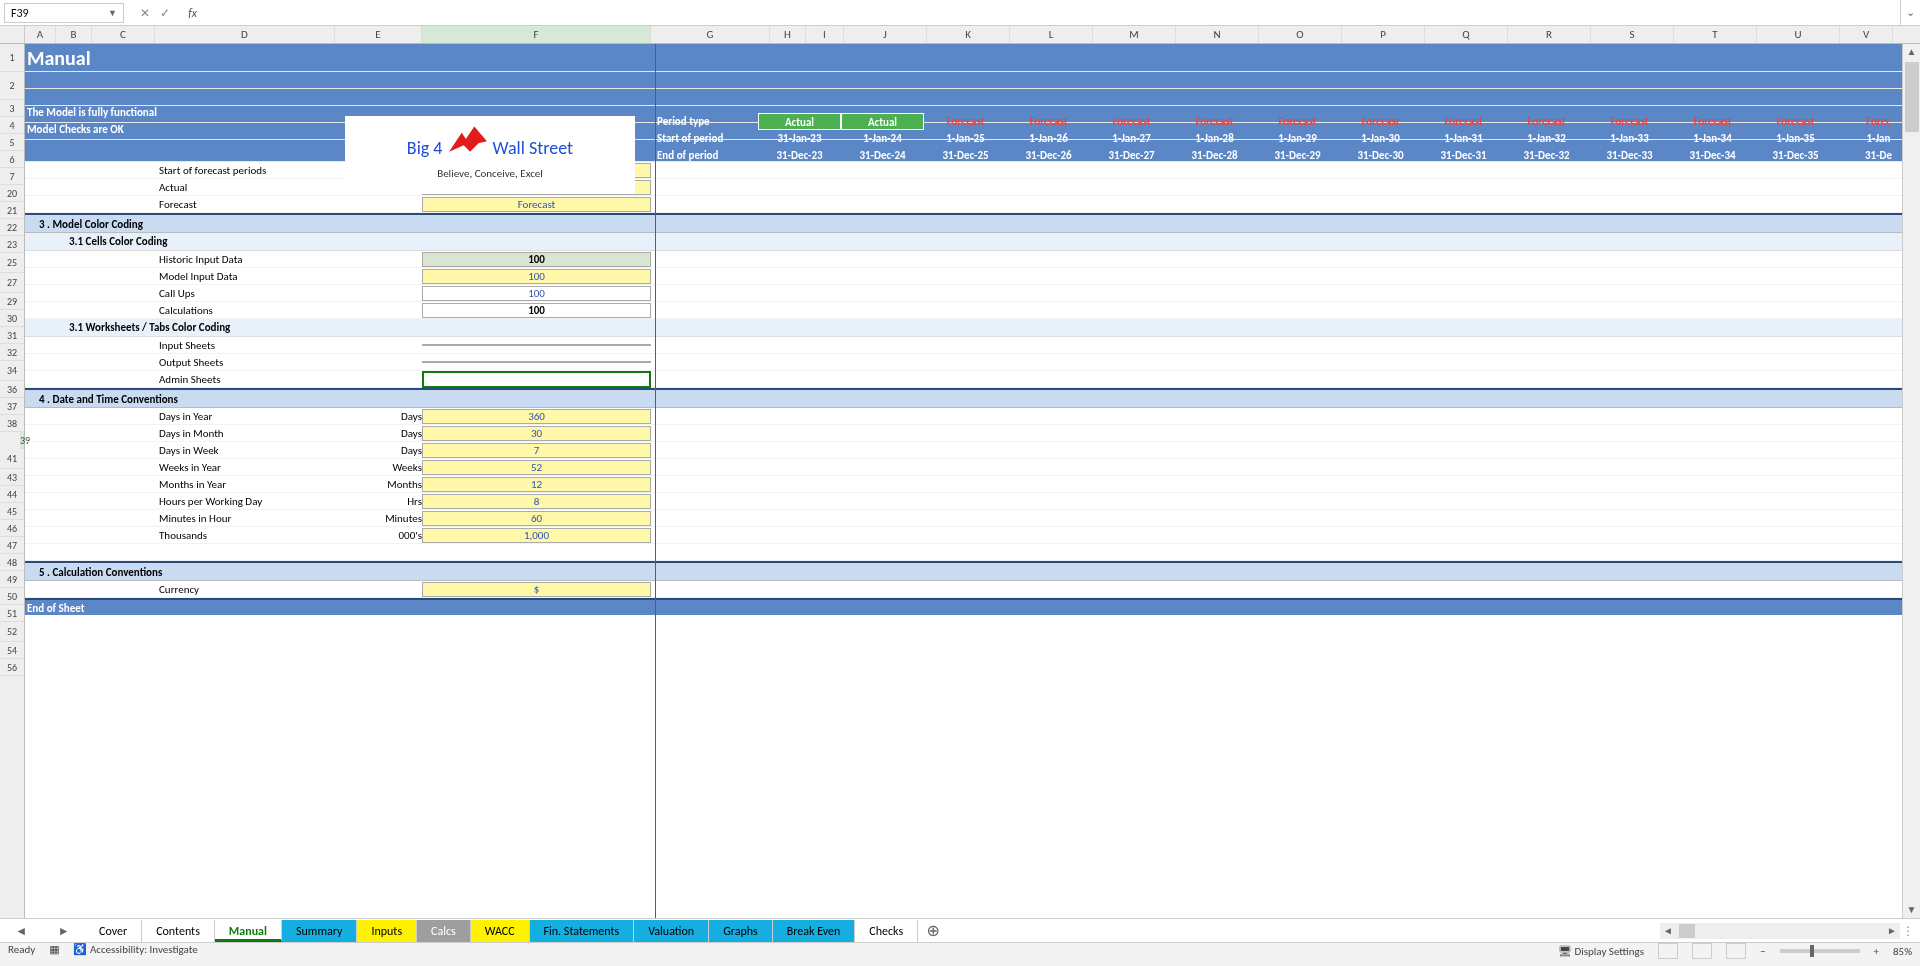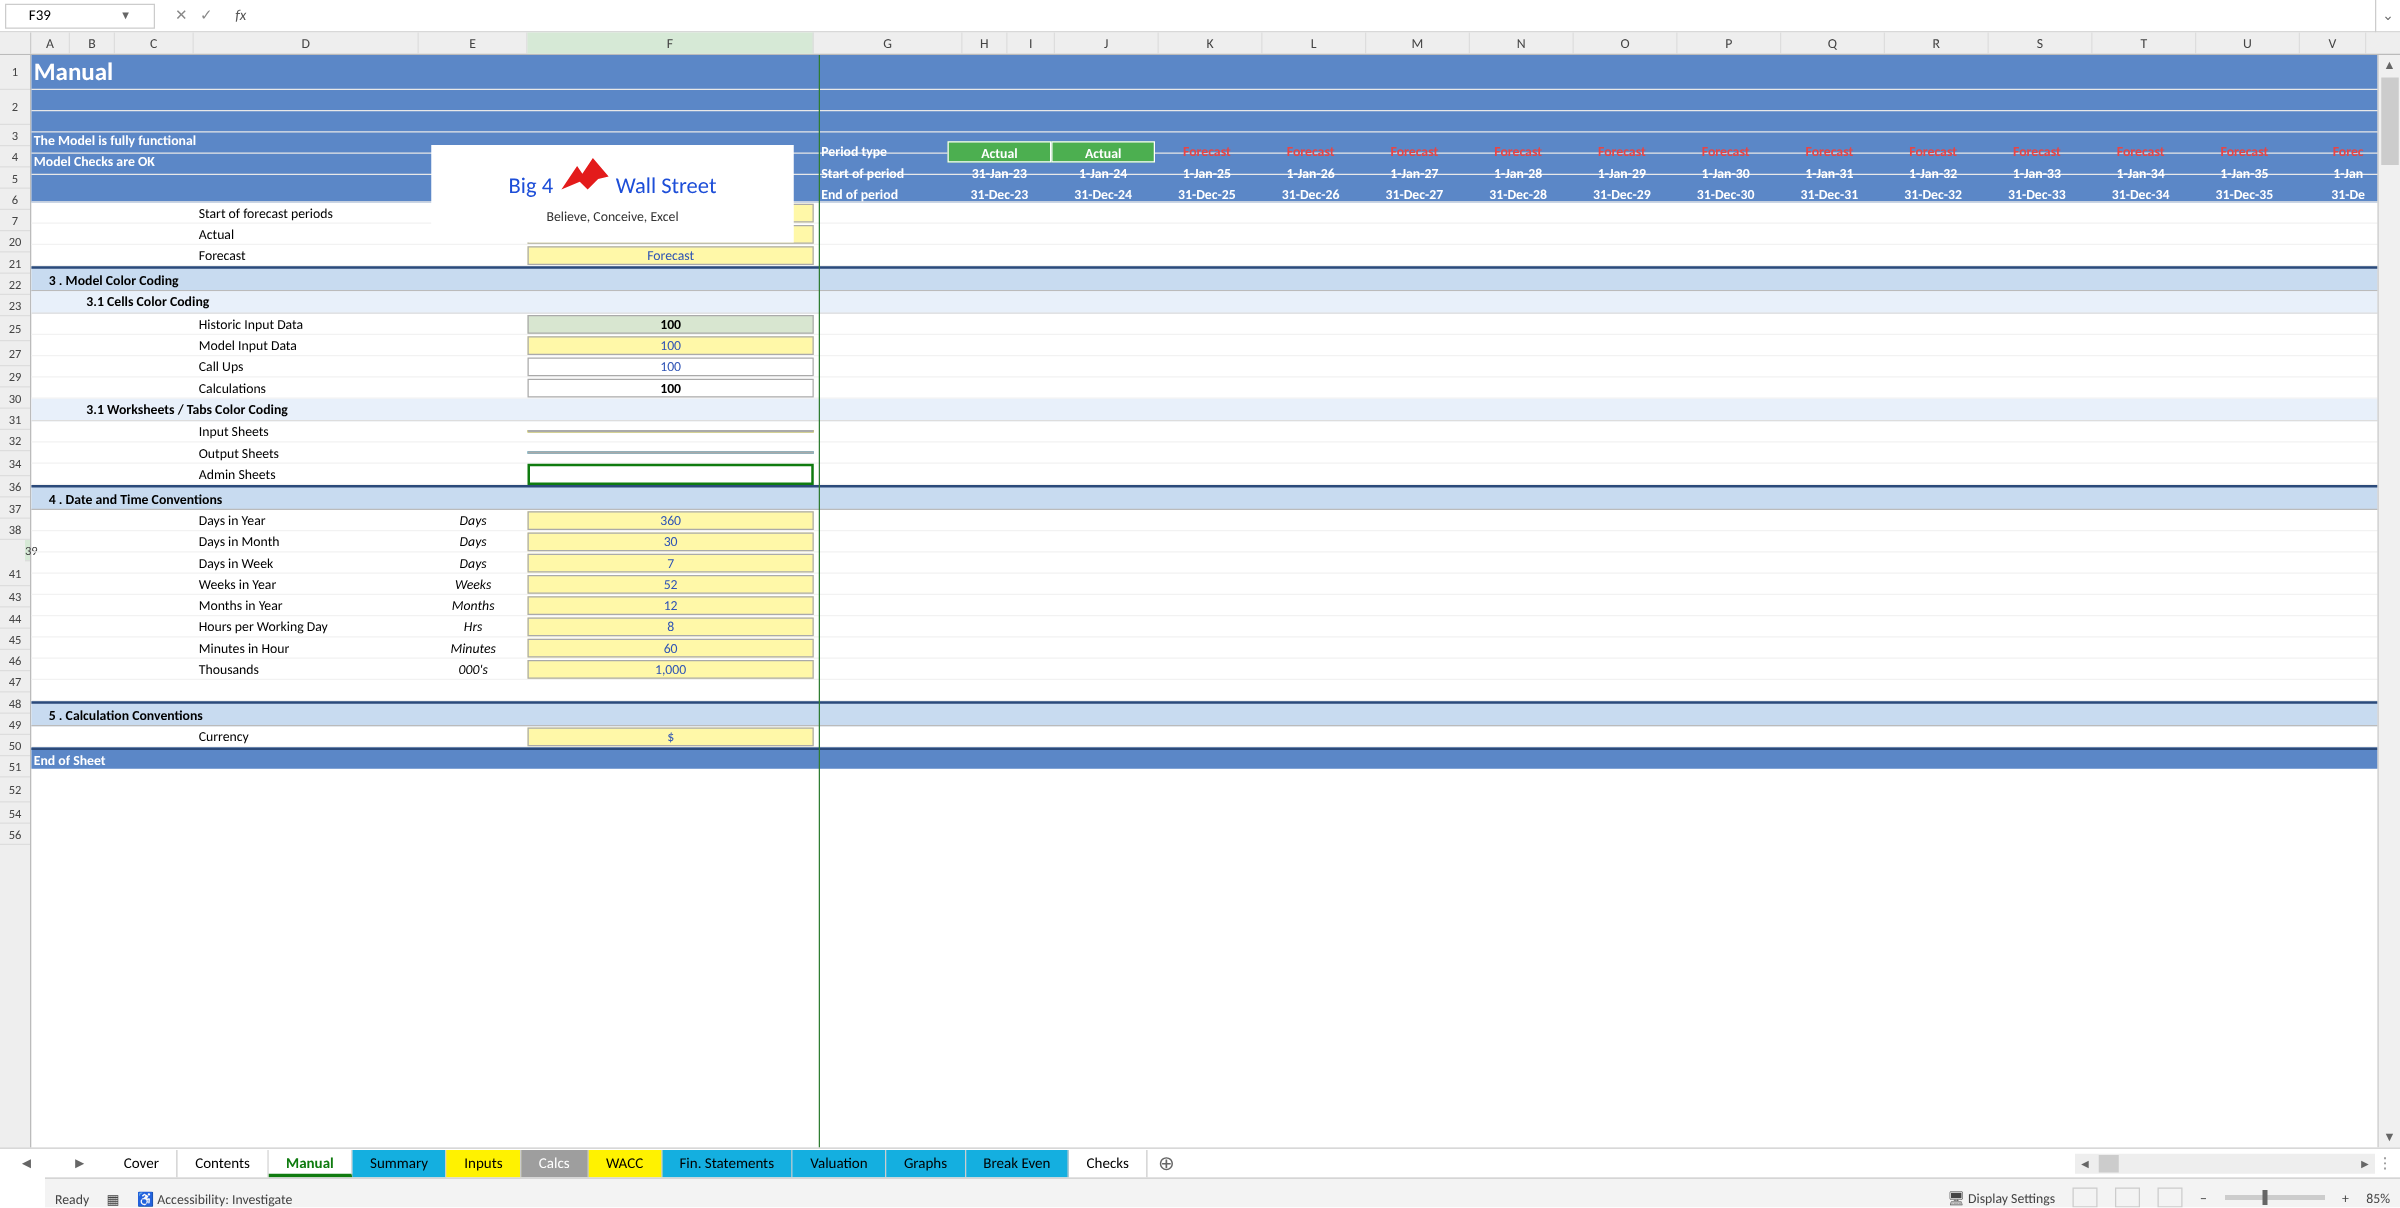--- a/index.html
+++ b/index.html
@@ -1,20 +1,20 @@
 <!DOCTYPE html>
 <html><head>
 <meta charset="utf-8">
 <style>
 * { margin: 0; padding: 0; box-sizing: border-box; }
 body { font-family: Calibri, Arial, sans-serif; font-size: 11px; background: #fff; overflow: hidden; width: 1920px; height: 966px; position: relative; }
 
 
 .namebar { display: flex; align-items: center; border-bottom: 1px solid #ccc; height: 26px; background: #fff; }
-.namebox { width: 120px; border: 1px solid #ccc; margin: 2px 4px; padding: 2px 18px; height: 20px; display: flex; align-items: center; justify-content: space-between; font-size: 12px; }
+.namebox { width: 120px; border: 1px solid #ccc; margin: 2px 4px; padding: 2px 6px; height: 20px; display: flex; align-items: center; justify-content: space-between; font-size: 12px; }
 .namebox .chev { font-size: 9px; color: #666; }
 .fxicons { display: flex; gap: 10px; padding: 0 12px; color: #888; font-size: 12px; }
 .fxicons span { }
 .fxlabel { font-style: italic; font-size: 12px; color: #555; padding: 0 6px; }
 .fxinput { flex: 1; border: none; height: 20px; font-size: 12px; padding: 0 6px; background: #fff; }
 .fxexpand { width: 20px; text-align: center; color: #666; border-left: 1px solid #ccc; height: 26px; display: flex; align-items: center; justify-content: center; }
 
 
 .gridwrap { position: relative; }
 .colhdrs { display: flex; height: 18px; background: #eee; border-bottom: 1px solid #bbb; font-size: 11px; color: #333; }
@@ -51,21 +51,21 @@
 .prow { display: flex; height: 17px; line-height: 17px; }
 .pcell { width: 83px; text-align: center; font-weight: bold; }
 .pcell.actual { background: #4caf50; border: 1px solid #fff; }
 .pcell.fore { color: #e84545; }
 .labcol { width: 112px; font-weight: bold; color: #fff; text-align: left; padding-left: 2px; }
 
 
 .datarow { height: 17px; display: flex; align-items: center; border-bottom: 1px solid #f2f2f2; font-size: 11px; }
 .spA { width: 31px; } .spB { width: 36px; } .spC { width: 63px; }
 .labelD { width: 180px; padding-left: 4px; color: #000; }
-.unitE { width: 87px; font-style: italic; color: #000; text-align: center; padding-right: 0;}
+.unitE { width: 87px; color: #000; text-align: right; padding-right: 0;}
 .valF { width: 229px; text-align: center; border: 1px solid #aaa; font-size: 11px; }
 .valF.inputblue { background: #fff8a8; color: #2f54b5; }
 .valF.bold { font-weight: bold; }
 .valF.historic { background: #d8e6d0; color: #000; font-weight: bold; }
 .valF.yellow { background: #fff200; }
 .valF.grey { background: #9e9e9e; }
 .valF.cyan { background: #14afe0; }
 .valF.white { background: #fff; }
 .section { background: #c8dbf0; font-weight: bold; height: 20px; line-height: 20px; border-top: 2px solid #2b4a7a; border-bottom: 1px solid #bbb; padding-left: 14px; width: 100%; }
 .subsection { background: #e8f0fa; font-weight: bold; height: 18px; line-height: 18px; padding-left: 44px; width: 100%; border-bottom: 1px solid #ddd;}
@@ -80,21 +80,21 @@
 .tab.c-cyan { background: #14afe0; color: #000; }
 .tab.c-yellow { background: #fff200; color: #000; }
 .tab.c-grey { background: #9e9e9e; color: #fff; }
 .addtab { width: 30px; text-align: center; font-size: 16px; color: #666; }
 .hscroll { position: absolute; right: 20px; width: 240px; height: 16px; background: #eee; display: flex; align-items: center; }
 .hscroll .thumb { width: 16px; height: 14px; background: #ccc; margin-left: 3px; }
 .hscroll .arrow { width: 16px; text-align: center; color: #666; font-size: 10px;}
 .hscroll .track { flex: 1; }
 
 
-.statusbar { position: absolute; left: 0; right: 0; bottom: 0; height: 24px; background: #f3f3f3; border-top: 1px solid #ccc; display: flex; align-items: flex-end; font-size: 11px; padding: 0 8px; color: #444; justify-content: space-between; margin-left: 36px; }
+.statusbar { position: absolute; left: 0; right: 0; bottom: 0; height: 24px; background: #f3f3f3; border-top: 1px solid #ccc; display: flex; align-items: flex-start; font-size: 11px; padding: 0 8px; color: #444; justify-content: space-between; }
 .sleft { display: flex; gap: 14px; align-items: center; }
 .sright { display: flex; gap: 14px; align-items: center; }
 .viewbtn { width: 20px; height: 16px; border: 1px solid #ccc; }
 .zoombar { width: 80px; height: 4px; background: #ccc; position: relative; }
 .zoombar::after { content: ''; position: absolute; left: 30px; top: -4px; width: 4px; height: 12px; background: #666; }
 
 .vscroll { position: absolute; right: 0; top: 44px; width: 18px; bottom: 48px; background: #f0f0f0; border-left: 1px solid #ccc; }
 .vscroll .arrow { height: 16px; text-align: center; font-size: 10px; color: #666; line-height: 16px; }
 .vscroll .thumb { width: 14px; height: 70px; background: #ccc; margin: 2px auto; }
 

